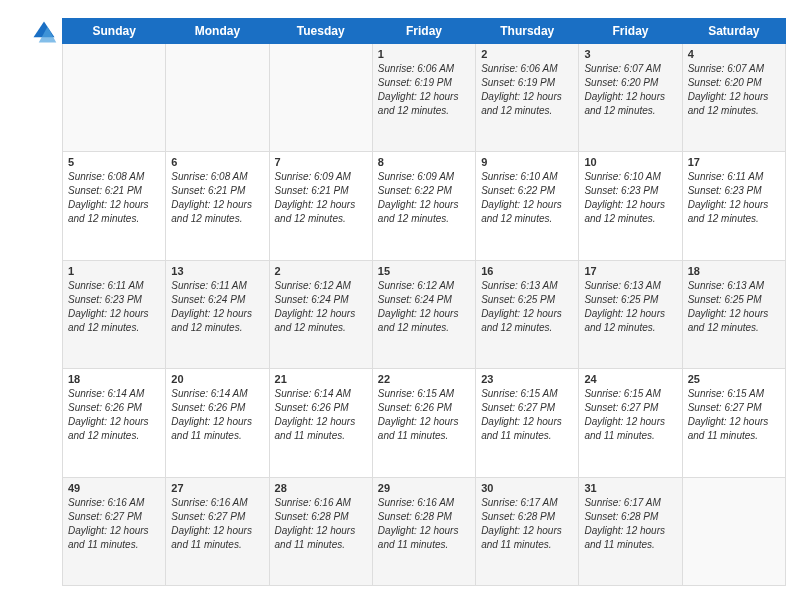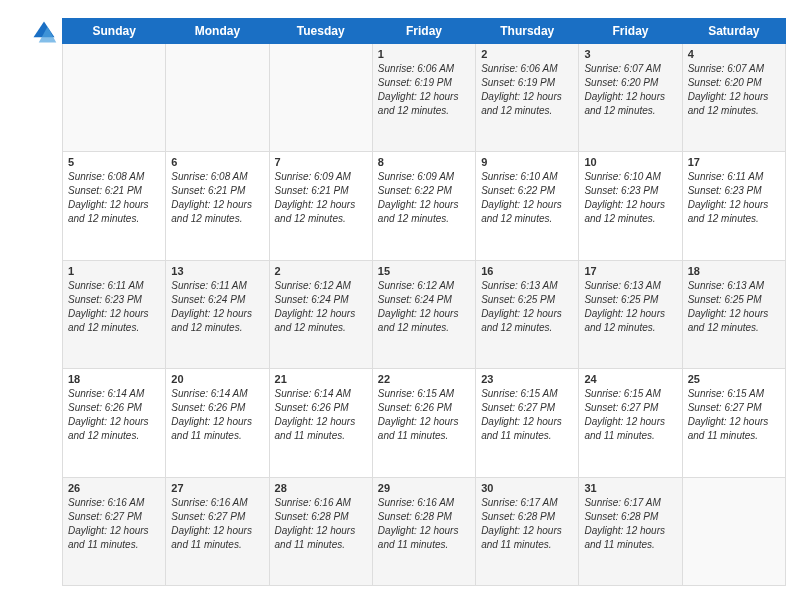--- a/index.html
+++ b/index.html
@@ -295,21 +295,21 @@
           </td>
           <td>
             <span class="day-num">25</span>
             <div class="day-info" style="white-space: pre-line;">Sunrise: 6:15 AM
 Sunset: 6:27 PM
 Daylight: 12 hours and 11 minutes.</div>
           </td>
         </tr>
         <tr>
           <td>
-            <span class="day-num">26</span>
+            <span class="day-num">49</span>
             <div class="day-info" style="white-space: pre-line;">Sunrise: 6:16 AM
 Sunset: 6:27 PM
 Daylight: 12 hours and 11 minutes.</div>
           </td>
           <td>
             <span class="day-num">27</span>
             <div class="day-info" style="white-space: pre-line;">Sunrise: 6:16 AM
 Sunset: 6:27 PM
 Daylight: 12 hours and 11 minutes.</div>
           </td>

